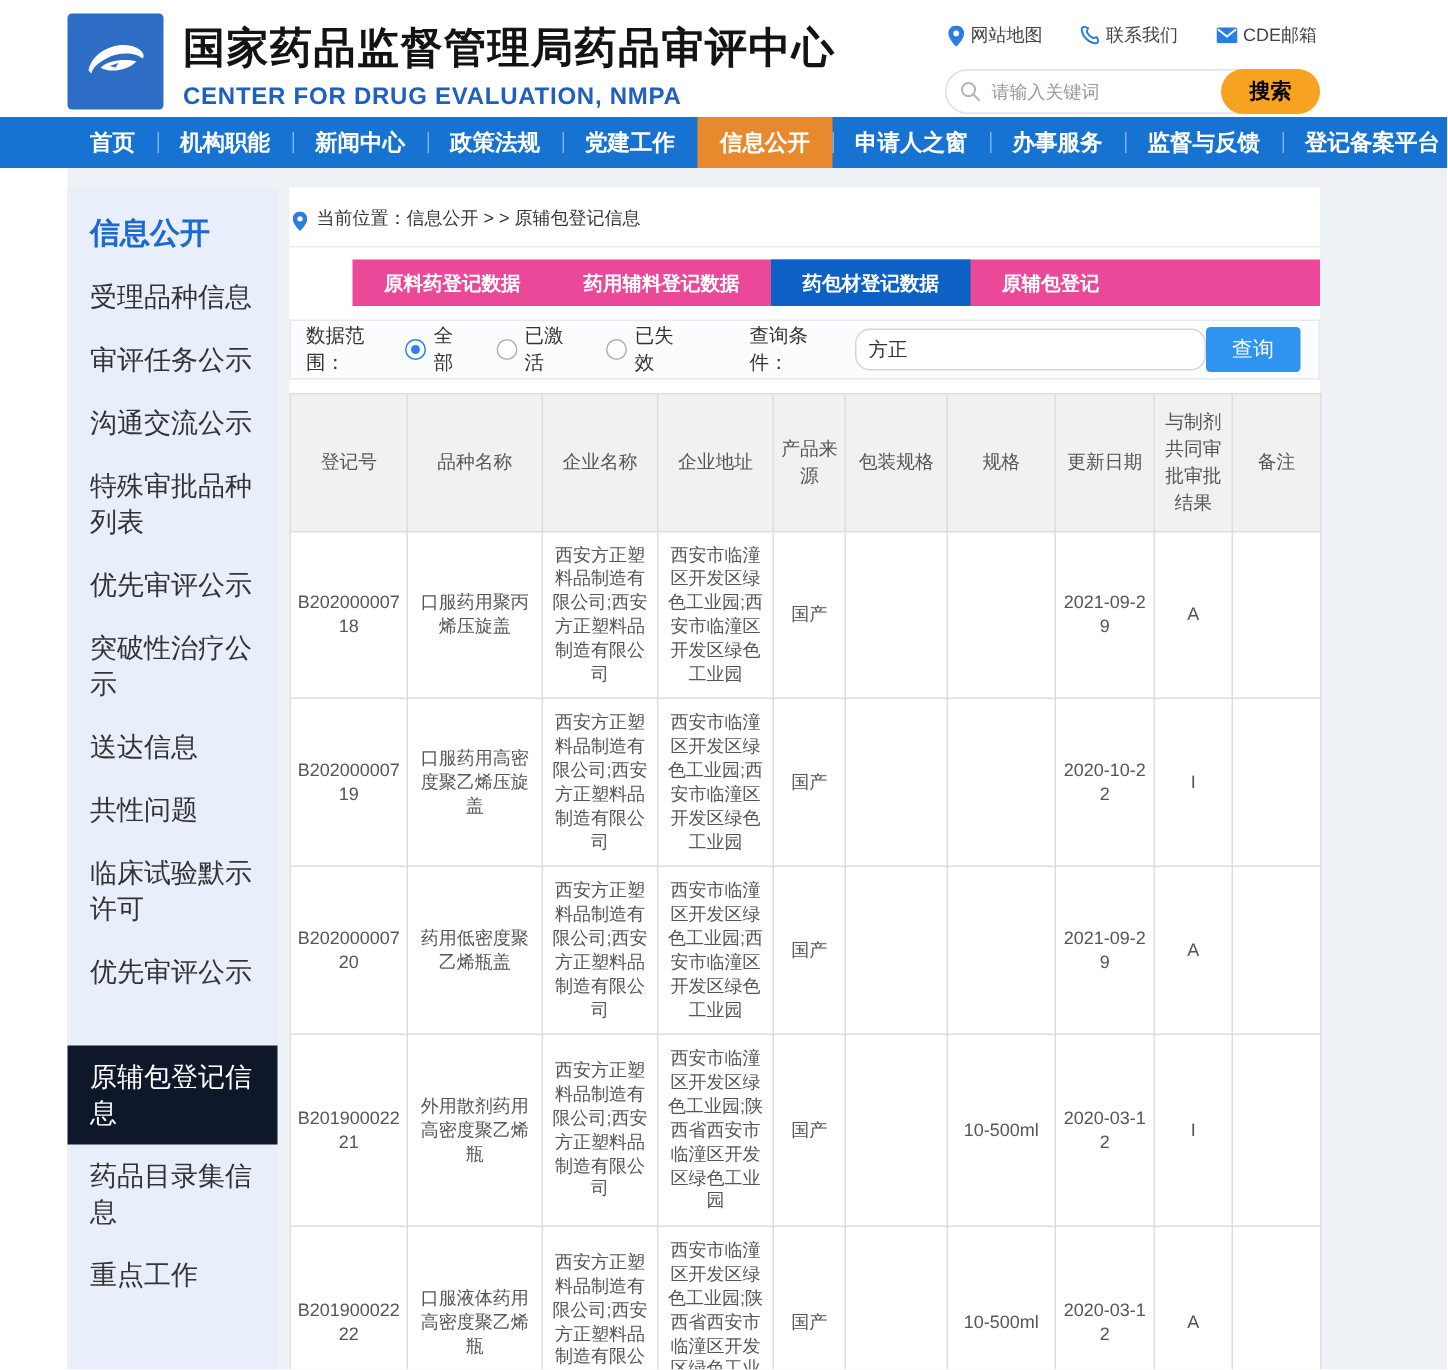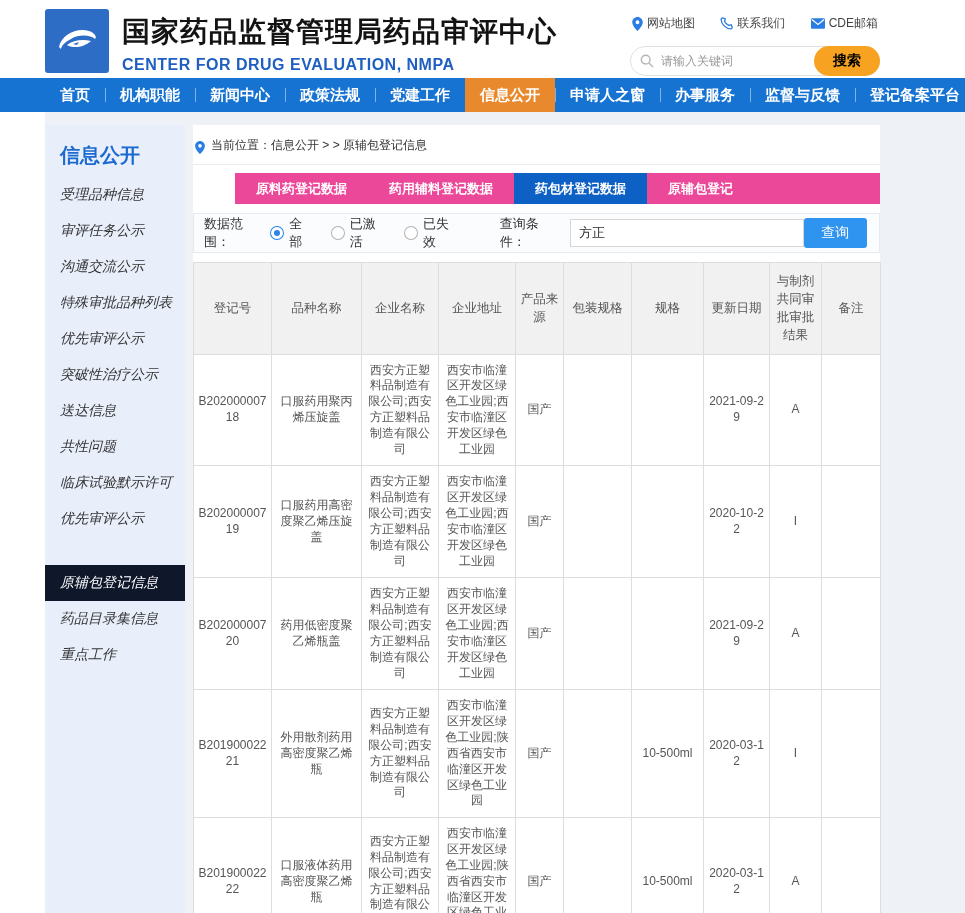--- a/index.html
+++ b/index.html
@@ -28,38 +28,38 @@
   .nav-item.active { background: #e8892d; }
   .nav-item.active::before { display: none; }
 
   
   .content { display: flex; height: 801px; background: #fff; padding-left: 45px; }
   .content-bg { flex: 1; background: #eef2f7; padding-top: 13px; display: flex; align-items: stretch; }
 
   
   .sidebar { width: 140px; background: #e8eefa; flex: none; }
   .sidebar-title { color: #1b6ad0; font-size: 20px; font-weight: bold; padding: 17px 0 8px 15px; }
-  .side-item { font-size: 14px; color: #333; padding: 9px 6px 9px 15px; cursor: pointer; font-style: italic; }
+  .side-item { font-size: 18px; color: #333; padding: 9px 6px 9px 15px; cursor: pointer; }
   .side-item.active { background: #0f172a; color: #fff; margin-top: 28px; }
 
   
   .main-col { width: 687px; flex: none; background: #fff; margin-left: 8px; padding: 0 0 20px 0; }
   .breadcrumb { display: flex; align-items: flex-end; gap: 6px; font-size: 12px; color: #333; padding: 12px 2px 10px 2px; border-bottom: 1px solid #ebebeb; }
 
   .tabs { margin-top: 8px; background: #ec4899; height: 31px; display: flex; margin-left: 42px; }
   .tab { line-height: 31px; padding: 0 21px; color: #fff; font-size: 13px; font-weight: bold; cursor: pointer; white-space: nowrap; }
   .tab.active { background: #0e61c4; }
 
   .filterbox { margin-top: 9px; border: 1px solid #e6eaf0; background: #fbfcfe; height: 40px; display: flex; align-items: center; font-size: 13px; color: #333; padding: 0 10px; }
   .radio-opt { display: flex; align-items: center; gap: 5px; margin-left: 16px; cursor: pointer; }
   .radio { width: 14px; height: 14px; border-radius: 50%; border: 1px solid #b3b3b3; background: #fff; display: inline-block; position: relative; }
   .radio.checked { border-color: #2a84e8; }
   .radio.checked::after { content:""; position: absolute; left: 3px; top: 3px; width: 6px; height: 6px; border-radius: 50%; background: #2a84e8; }
   .query-label { margin-left: 38px; }
-  .query-input { width: 236px; height: 28px; border: 1px solid #d6d6d6; border-radius: 0; margin-left: 6px; padding: 0 8px; font-size: 13px; color: #333; outline: none; }
+  .query-input { width: 236px; height: 28px; border: 1px solid #d6d6d6; border-radius: 10px; margin-left: 6px; padding: 0 8px; font-size: 13px; color: #333; outline: none; }
   .query-btn { margin-left: auto; margin-right: 2px; width: 64px; height: 30px; background: #2f93f0; border: none; border-radius: 3px; color: #fff; font-size: 14px; cursor: pointer; }
 
   table.data { width: 100%; border-collapse: collapse; margin-top: 9px; table-layout: fixed; }
   table.data th { background: #f1f1f1; border: 1px solid #ddd; font-weight: normal; color: #555; font-size: 12.5px; padding: 9px 2px; line-height: 1.45; }
   table.data td { border: 1px solid #ddd; color: #555; font-size: 12px; padding: 8px 3px; line-height: 1.32; text-align: center; word-break: break-all; }
 
   .icon { display: inline-block; line-height: 0; }
 </style>
 </head>
 <body>

